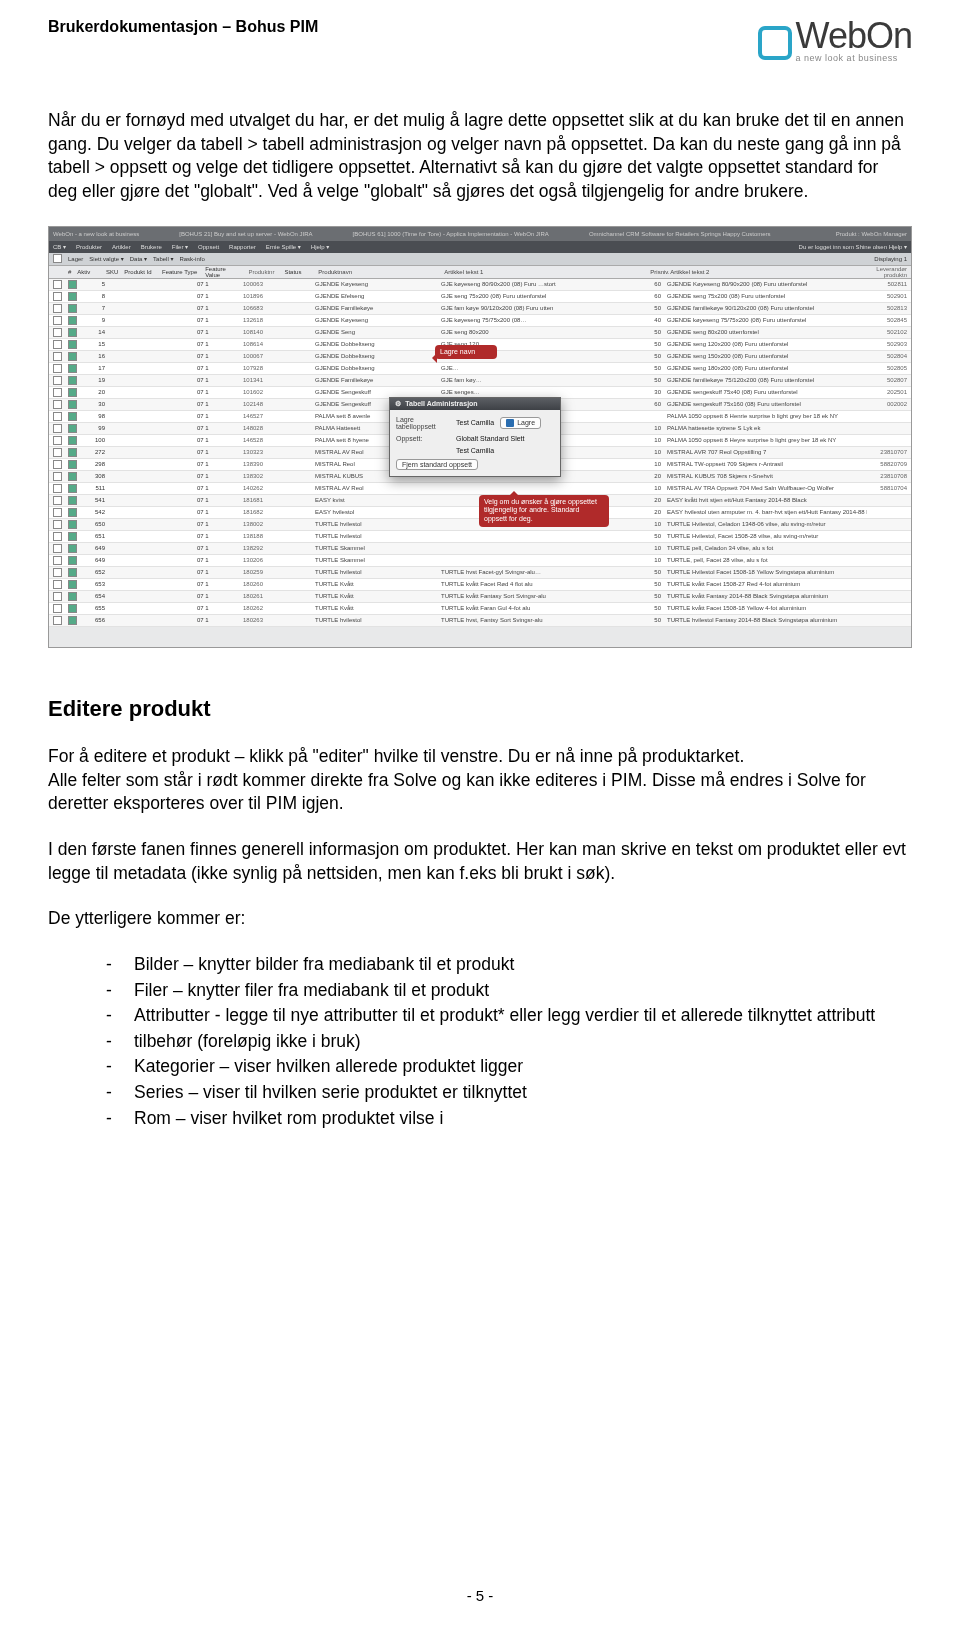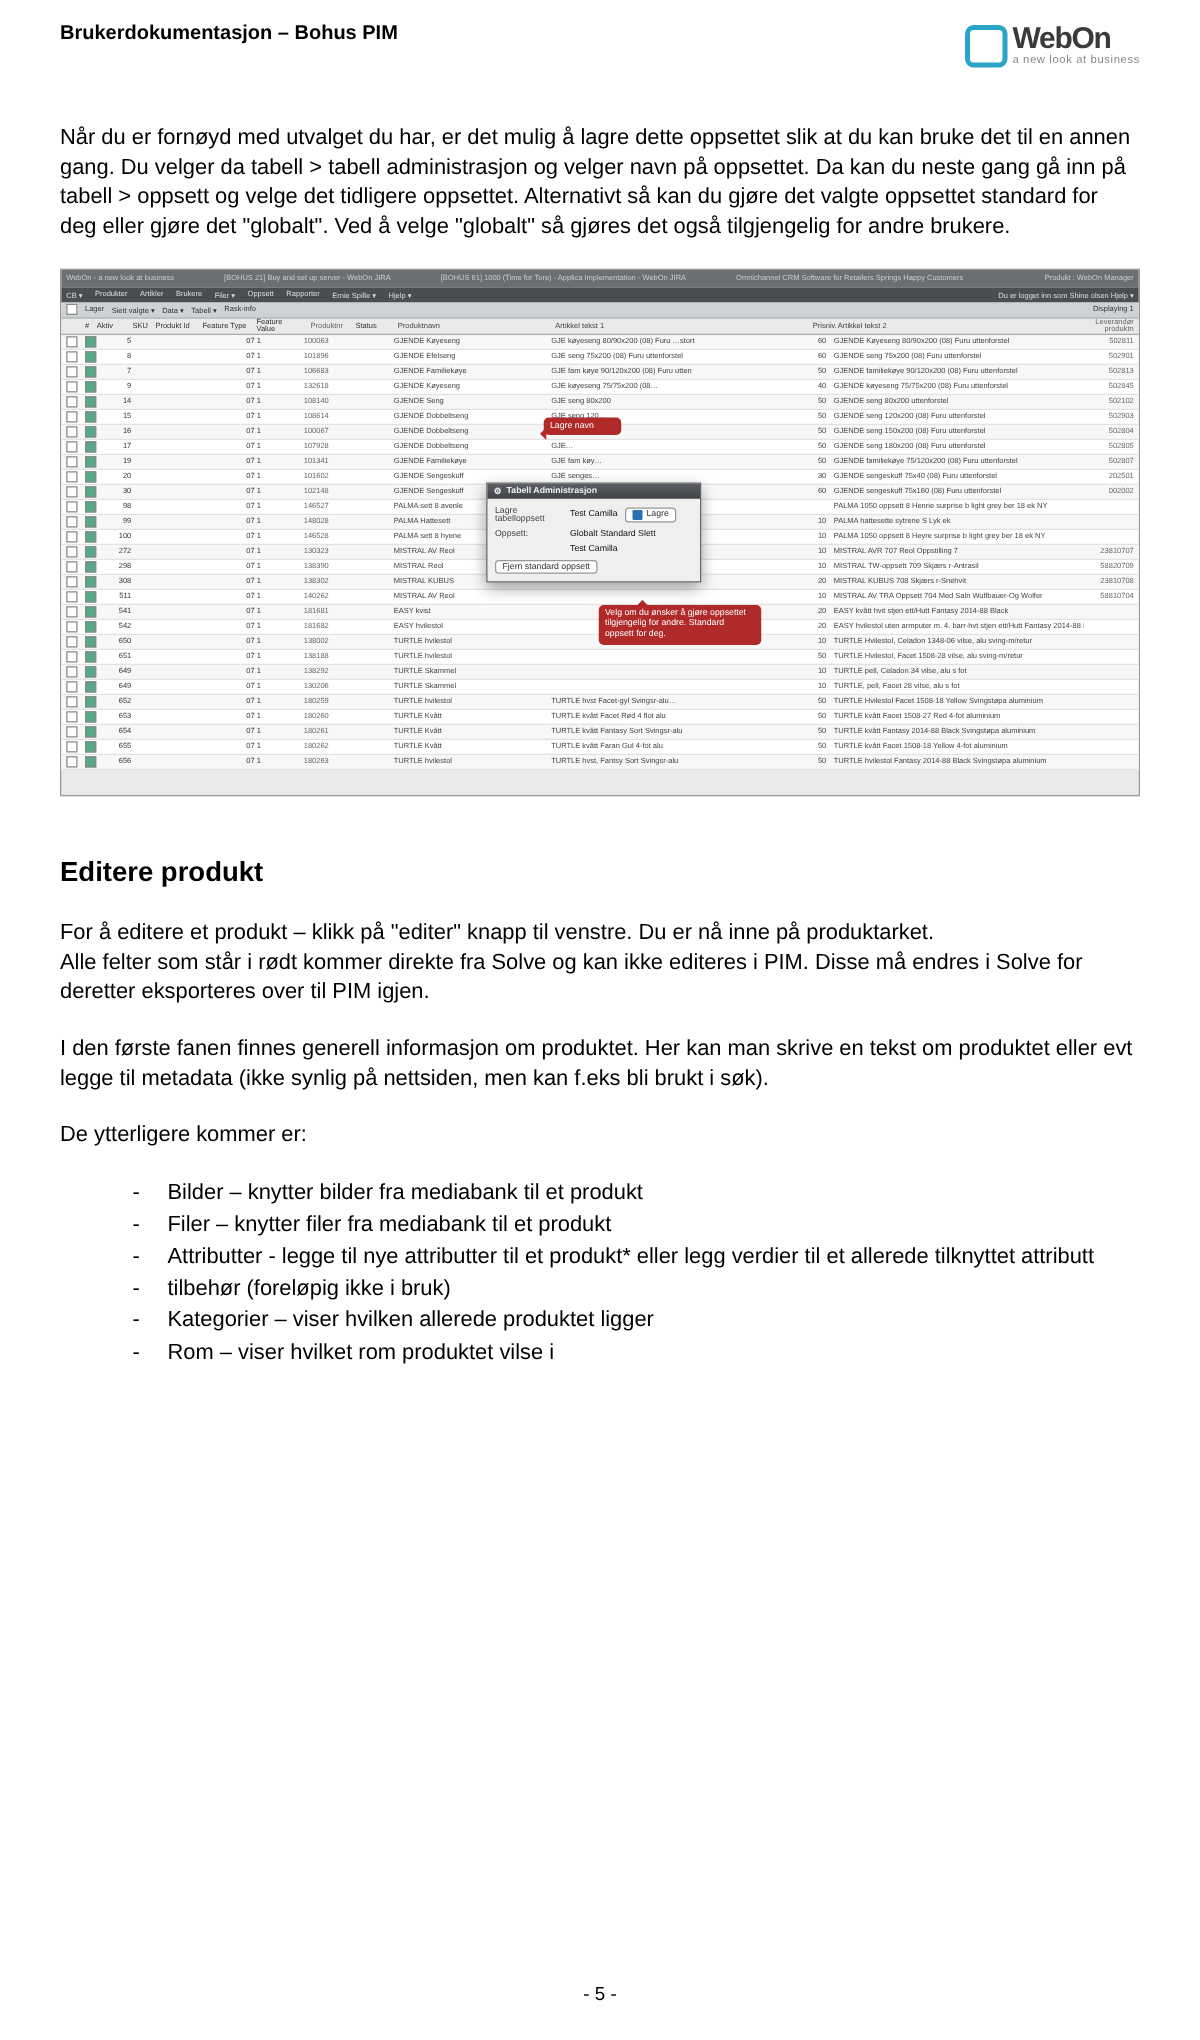--- a/index.html
+++ b/index.html
@@ -32,22 +32,22 @@
     width: 34px;
     height: 34px;
     border: 4px solid #2aa5c8;
     border-radius: 7px;
     box-sizing: border-box;
     position: relative;
     top: 2px;
   }
   .logo-text { line-height: 1; }
   .logo-name {
-    font-size: 24px;
-    font-weight: bold;
+    font-size: 36px;
+    font-weight: normal;
     color: #3a3a3a;
     letter-spacing: -1px;
   }
   .logo-tag {
     font-size: 9px;
     color: #888;
     letter-spacing: 0.5px;
   }
   .content {
     padding: 40px 48px 0 48px;
@@ -734,28 +734,29 @@
       <div class="dialog-row">
         <span class="dbtn">Fjern standard oppsett</span>
       </div>
     </div>
   </div>
 </div>
 
 <div class="content2">
   <h2>Editere produkt</h2>
   <p>
-    <span>For å editere et produkt – klikk på "editer" knapp til venstre. Du er nå inne på produktarket.</span><br>
+    <span>For å editere et produkt – klikk på "editer" hvilke til venstre. Du er nå inne på produktarket.</span><br>
     <span>Alle felter som står i rødt kommer direkte fra Solve og kan ikke editeres i PIM. Disse må endres i Solve for deretter eksporteres over til PIM igjen.</span>
   </p>
   <p>I den første fanen finnes generell informasjon om produktet. Her kan man skrive en tekst om produktet eller evt legge til metadata (ikke synlig på nettsiden, men kan f.eks bli brukt i søk).</p>
   <p>De ytterligere kommer er:</p>
   <ul class="tablist">
     <li>Bilder – knytter bilder fra mediabank til et produkt</li>
     <li>Filer – knytter filer fra mediabank til et produkt</li>
     <li>Attributter  - legge til nye attributter til et produkt* eller legg verdier til et allerede tilknyttet attributt</li>
     <li>tilbehør (foreløpig ikke i bruk)</li>
     <li>Kategorier – viser hvilken allerede produktet ligger</li>
+    <li>Series – viser til hvilken serie produktet er tilknyttet</li>
     <li>Rom – viser hvilket rom produktet vilse i</li>
   </ul>
 </div>
 
 <div class="footer">- 5 -</div>
 
 </body></html>

